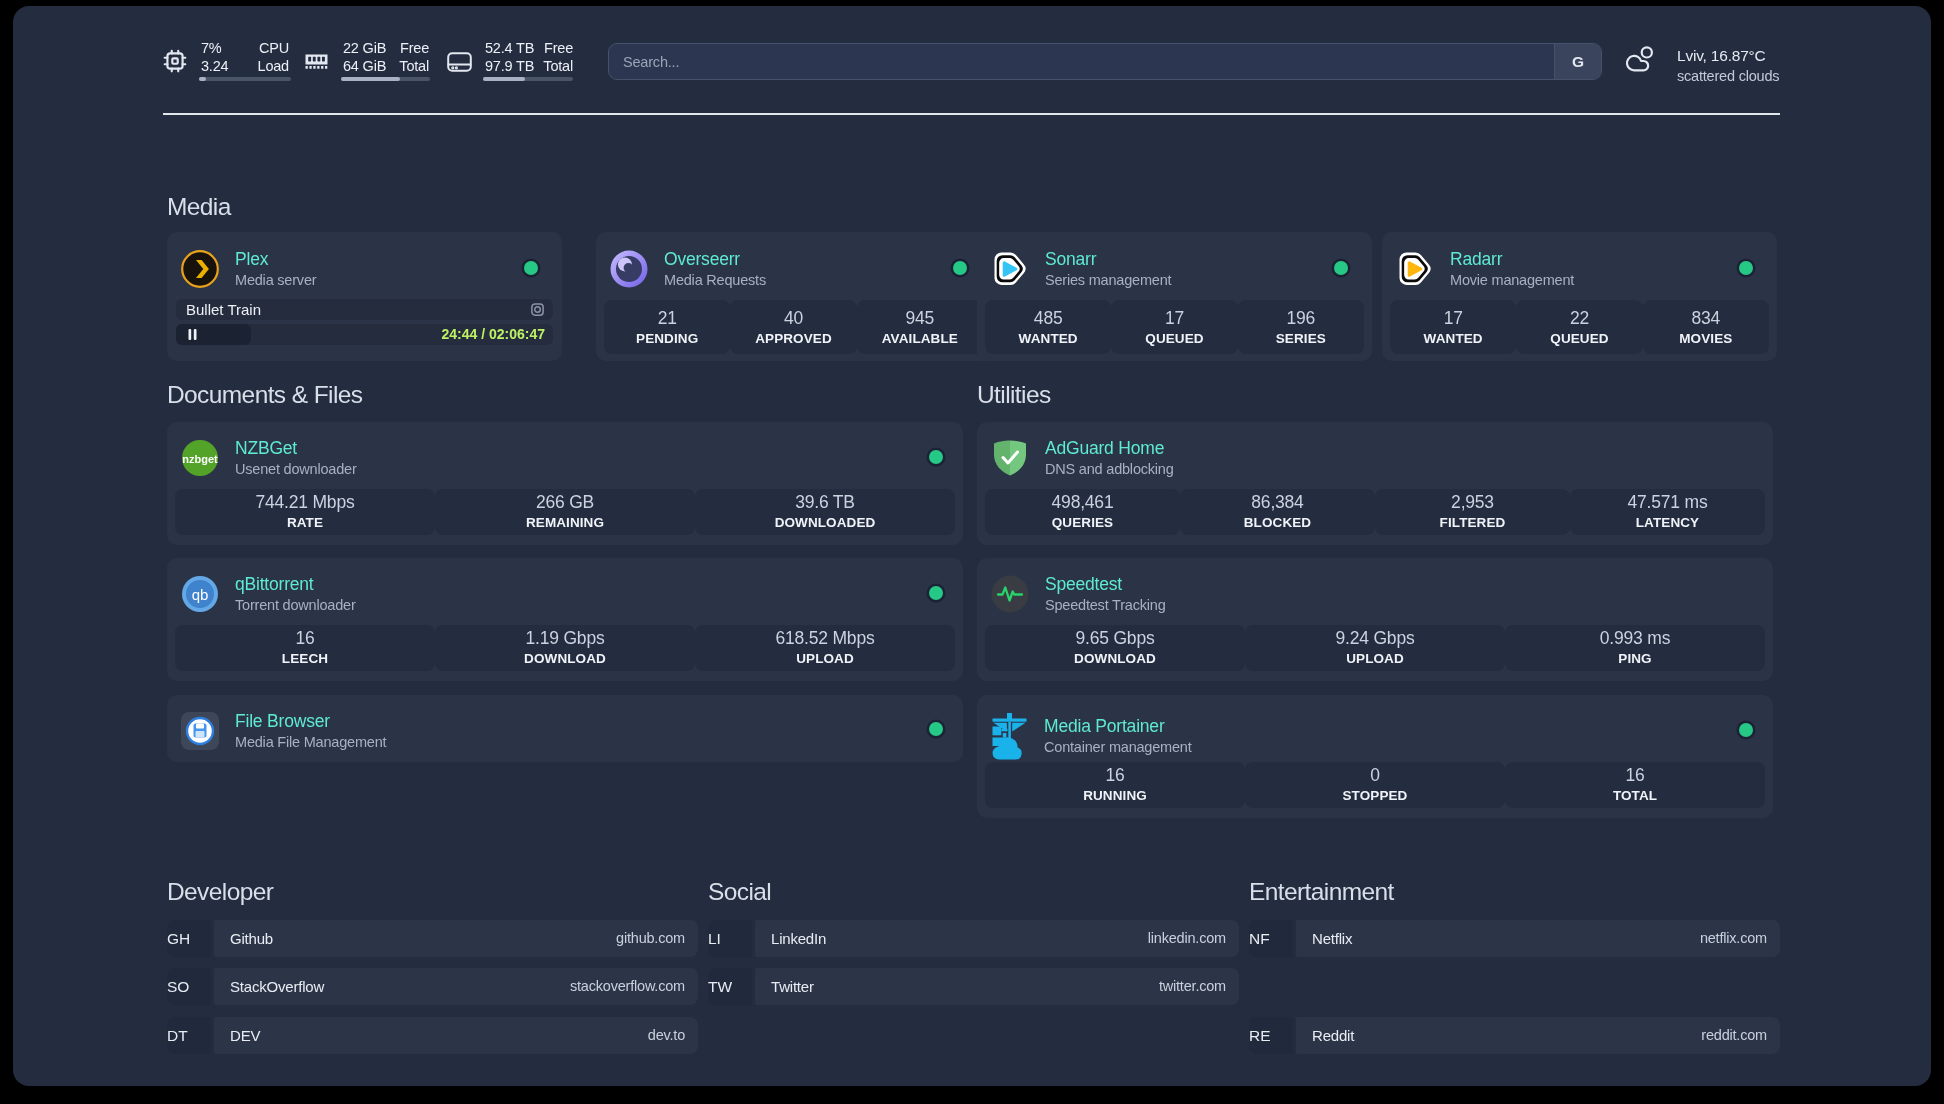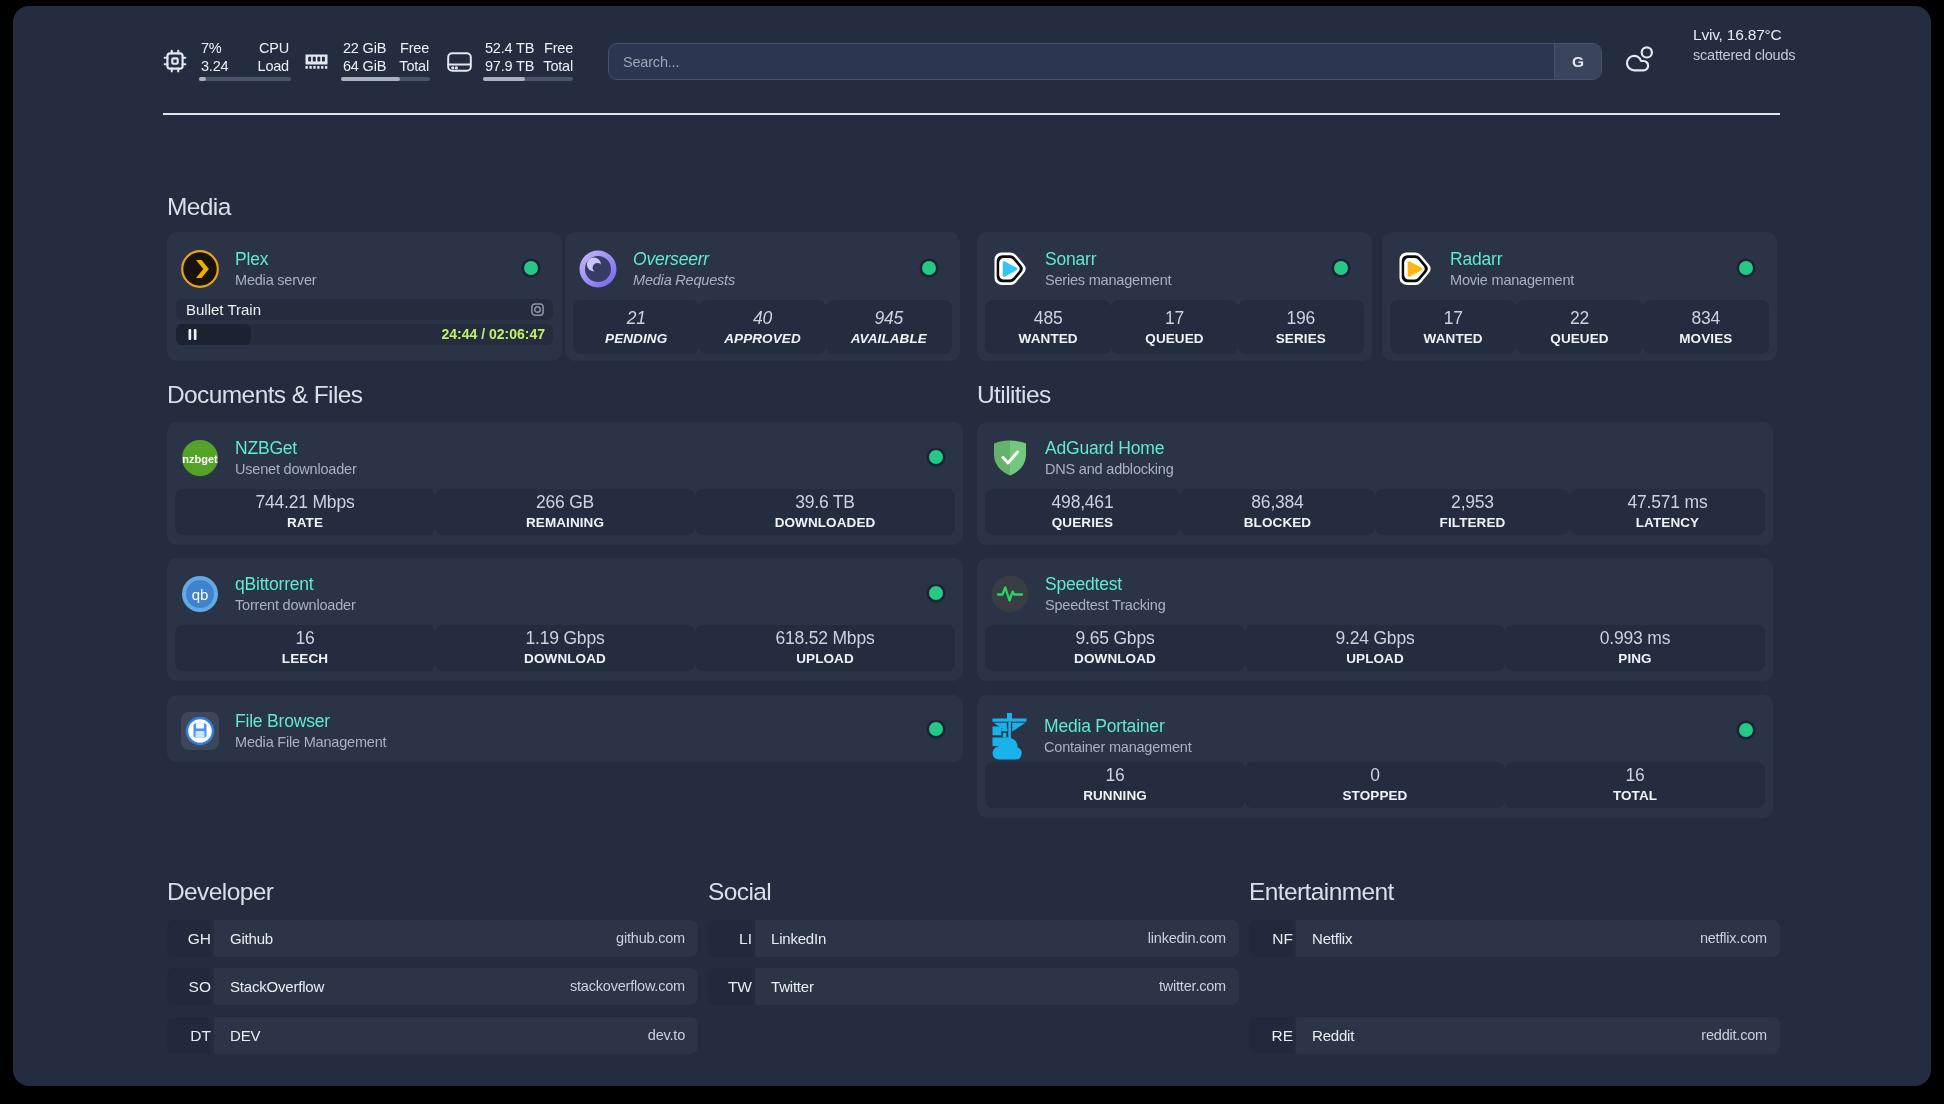--- a/index.html
+++ b/index.html
@@ -17,21 +17,21 @@
   .sysbar i { display:block; height:4px; border-radius:2px; background:#a9b2c2; }
 
   .search { position:absolute; left:595px; top:37px; width:994px; height:37px;
             background:#2d3650; border:1px solid #46516b; border-radius:9px; }
   .search .ph { position:absolute; left:14px; top:10px; font-size:14.5px; color:#9aa4b6; letter-spacing:-0.2px; }
   .search .g { position:absolute; right:0; top:0; width:47px; height:35px; background:#3a445d;
                border-left:1px solid #46516b; border-radius:0 8px 8px 0; color:#e4e8f0;
                font-size:15.5px; font-weight:600; text-align:center; line-height:35px; }
 
   .weather-ic { position:absolute; left:1612px; top:38px; color:#e3e7ef; }
-  .weather-tx { position:absolute; left:1664px; top:19px; width:104px;margin-left:16px; }
+  .weather-tx { position:absolute; left:1664px; top:40px; width:104px; }
   .weather-tx .l1 { font-size:15.5px; color:#e6eaf1; line-height:20px; white-space:nowrap; letter-spacing:-0.2px; }
   .weather-tx .l2 { font-size:14.5px; color:#c3cad6; line-height:20px; white-space:nowrap; letter-spacing:-0.2px; }
 
   .sep { position:absolute; left:150px; top:107px; width:1617px; height:2px; background:#e2e6ed; }
 
   
   h2 { position:absolute; left:154px; font-size:24.5px; font-weight:500; color:#d9dfe9;
        letter-spacing:-0.6px; }
 
   
@@ -68,21 +68,21 @@
   .pfill { position:absolute; left:0; top:0; height:21px; width:75px; background:#1b2232;
            border-radius:6px; }
   .pbar .pause { position:absolute; left:12px; top:5px; }
   .ptime { position:absolute; right:8px; top:0; font-size:14px; font-weight:700;
            color:#bef264; line-height:21px; }
 
   
   .bm { position:absolute; width:531px; height:37px; }
   .bm .ab { position:absolute; left:0; top:0; width:44px; height:37px; background:#212a3c;
             border-radius:8px 2px 2px 8px; color:#e8ecf3; font-size:15.5px; font-weight:500;
-            text-align:right; line-height:37px; }
+            text-align:left; line-height:37px; }
   .bm .nm { position:absolute; left:47px; right:0; top:0; height:37px; background:#2c3548;
             border-radius:2px 8px 8px 2px; }
   .bm .nm .n { position:absolute; left:16px; top:0; line-height:37px; font-size:15px; color:#e9edf3; letter-spacing:-0.2px; }
   .bm .nm .u { position:absolute; right:13px; top:0; line-height:37px; font-size:14.5px; color:#c9d0dd; letter-spacing:-0.2px; }
 </style>
 </head>
 <body>
 <div class="page">
 
   <svg class="sysicon" style="left:149px; top:42px;" width="26" height="26" viewBox="0 0 24 24" fill="none" stroke="currentColor" stroke-width="2" stroke-linecap="round" stroke-linejoin="round">
@@ -168,21 +168,21 @@
     <div class="pbar">
       <div class="pfill"></div>
       <svg class="pause" width="9" height="11" viewBox="0 0 9 11" fill="#eef1f6">
           <rect x="0.5" width="2.7" height="11" rx="1"></rect>
           <rect x="5.8" width="2.7" height="11" rx="1"></rect>
         </svg>
       <div class="ptime">24:44 / 02:06:47</div>
     </div>
   </div>
 
-  <div class="card mcard" style="left:552px;font-style:italic;">
+  <div class="card mcard" style="left:583px;">
     <div class="chead">
       <svg class="cicon" viewBox="0 0 38 38">
         <defs>
             <linearGradient id="ovg" x1="0" y1="0" x2="1" y2="1">
           <stop offset="0" stop-color="#c9bcff"></stop>
               <stop offset="1" stop-color="#7060e8"></stop>
             </linearGradient>
           </defs>
         <circle cx="19" cy="19" r="18.5" fill="url(#ovg)"></circle>
         <circle cx="19" cy="19" r="13" fill="#363c63"></circle>

